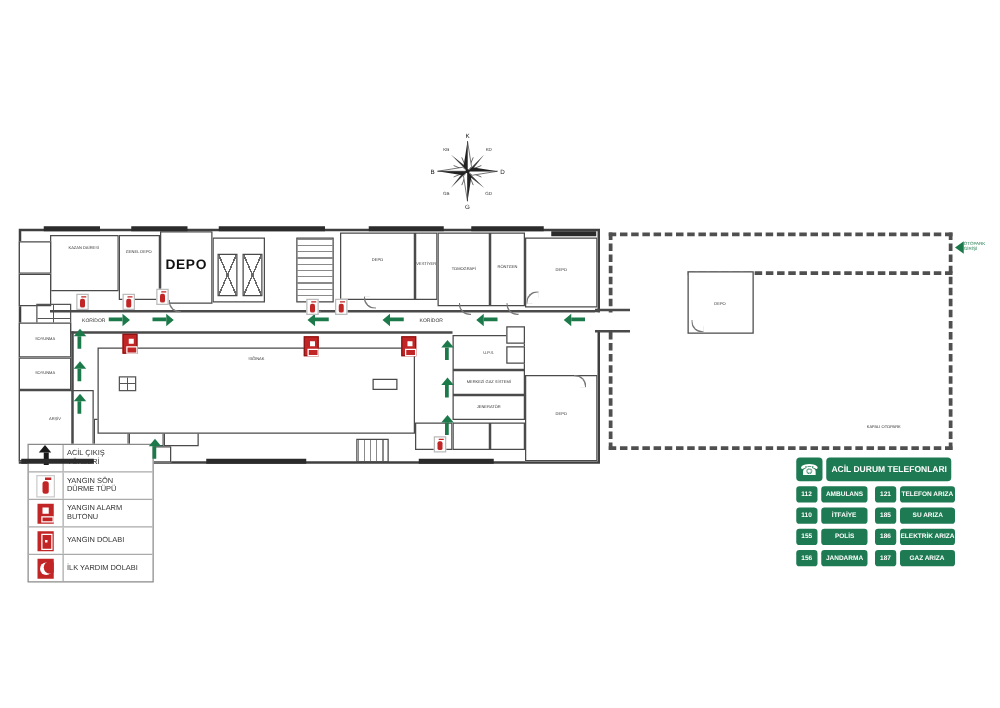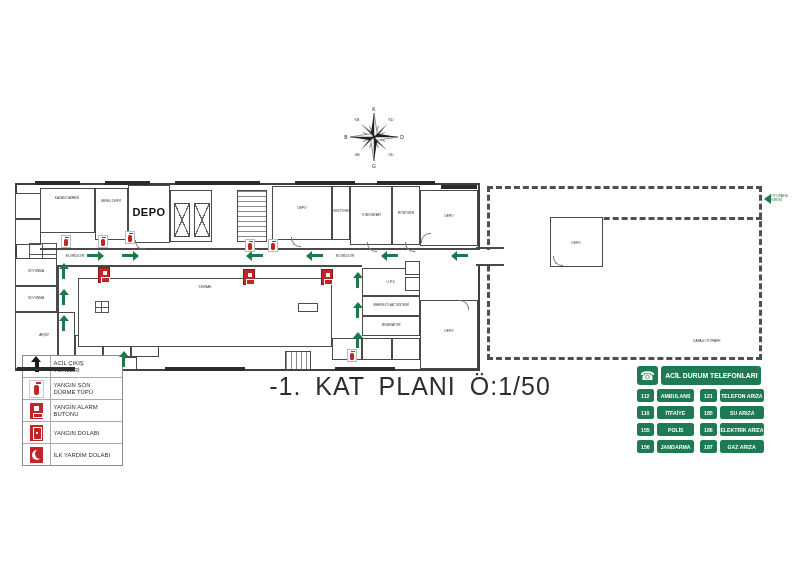--- a/index.html
+++ b/index.html
@@ -257,21 +257,20 @@
     <div class="wing-wall"></div>
     <div class="r" style="left:535px;top:34px;width:53px;height:50px;border-width:1.8px"></div>
     <div class="door" style="left:538px;top:73px"></div>
     <span class="lbl tiny" style="left:561px;top:60px">DEPO</span>
     <span class="lbl tiny" style="left:692px;top:158px">KAPALI OTOPARK</span>
     <div class="exit-right">
       <span class="tri"></span><span class="txt">OTOPARK GİRİŞİ</span>
     </div>
   </div>
 
-  <div class="title">-1. KAT PLANI Ö:1/50</div>
 
   <div class="legend">
     <div class="lg-row">
       <div class="lg-ic">
           <div class="ic-exit"></div>
         </div>
       <div class="lg-tx">ACİL ÇIKIŞ YÖNLERİ</div>
     </div>
     <div class="lg-row">
       <div class="lg-ic">

